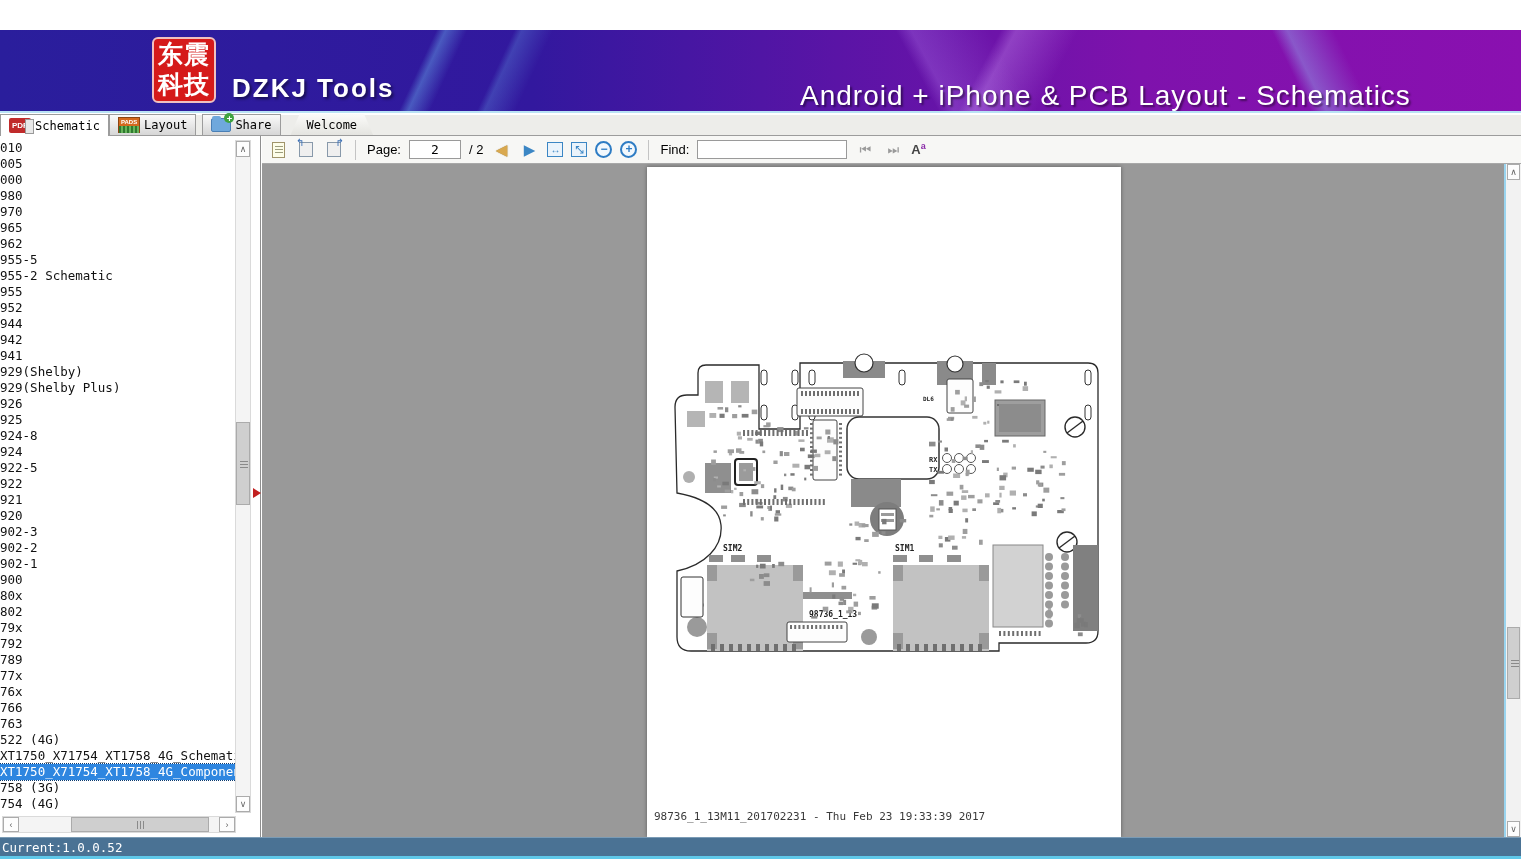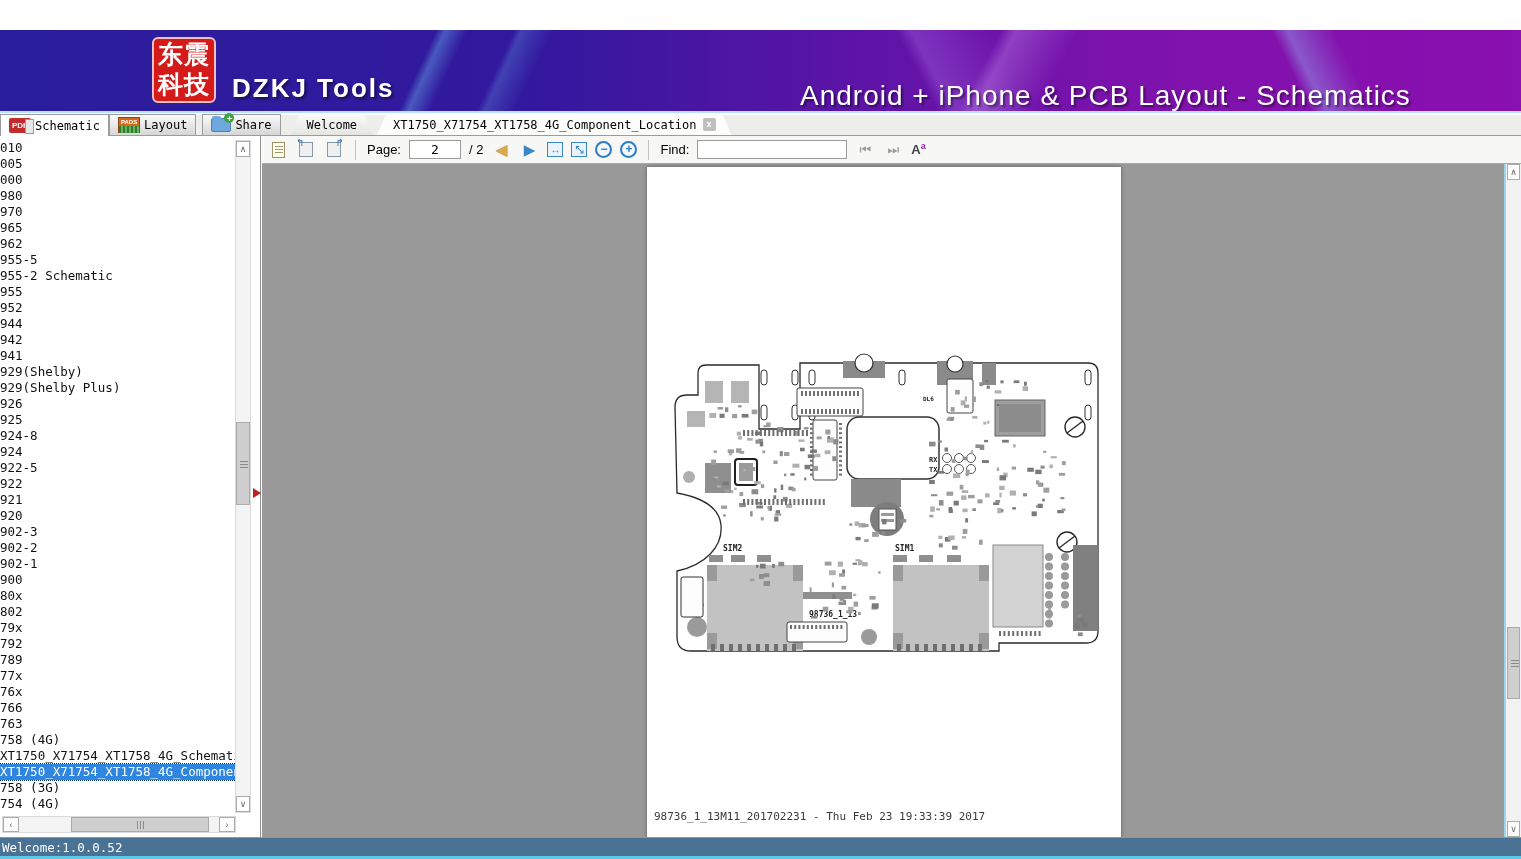--- a/index.html
+++ b/index.html
@@ -195,24 +195,20 @@
       <span>Layout</span>
     </div>
     <div class="tab-spacer"></div>
     <div class="tooltab">
       <span class="folder-ic"></span>
       <span>Share</span>
     </div>
     <div class="tab-spacer"></div>
     <div class="doctab">
       <span>Welcome</span>
-    </div>
-    <div class="doctab active">
-      <span>XT1750_X71754_XT1758_4G_Component_Location</span>
-      <span class="closex">x</span>
     </div>
   </div>
 
   <div class="main">
 
     <div class="sidebar">
       <div class="model-list">
           <div class="s-item">010</div>
           <div class="s-item">005</div>
           <div class="s-item">000</div>
@@ -243,21 +239,21 @@
           <div class="s-item">900</div>
           <div class="s-item">80x</div>
           <div class="s-item">802</div>
           <div class="s-item">79x</div>
           <div class="s-item">792</div>
           <div class="s-item">789</div>
           <div class="s-item">77x</div>
           <div class="s-item">76x</div>
           <div class="s-item">766</div>
           <div class="s-item">763</div>
-          <div class="s-item">758 (4G)</div>
+          <div class="s-item">522 (4G)</div>
           <div class="s-item">XT1750_X71754_XT1758_4G_Schematics</div>
           <div class="s-item selected">XT1750_X71754_XT1758_4G_Component_Loca</div>
           <div class="s-item">758 (3G)</div>
           <div class="s-item">754 (4G)</div>
         </div>
       <div class="sb-vscroll">
         <div class="arr up">∧</div>
         <div class="thumb">
             <span class="grip-h"></span>
           </div>
@@ -793,15 +789,15 @@
         <div class="arr up">∧</div>
         <div class="thumb">
             <span class="grip-h"></span>
           </div>
         <div class="arr down">∨</div>
       </div>
     </div>
   </div>
 
   <div class="statusbar">
-    <span class="left">Welcome:1.0.0.52</span>
+    <span class="left">Current:1.0.0.52</span>
   </div>
 </div>
 
 </body></html>

